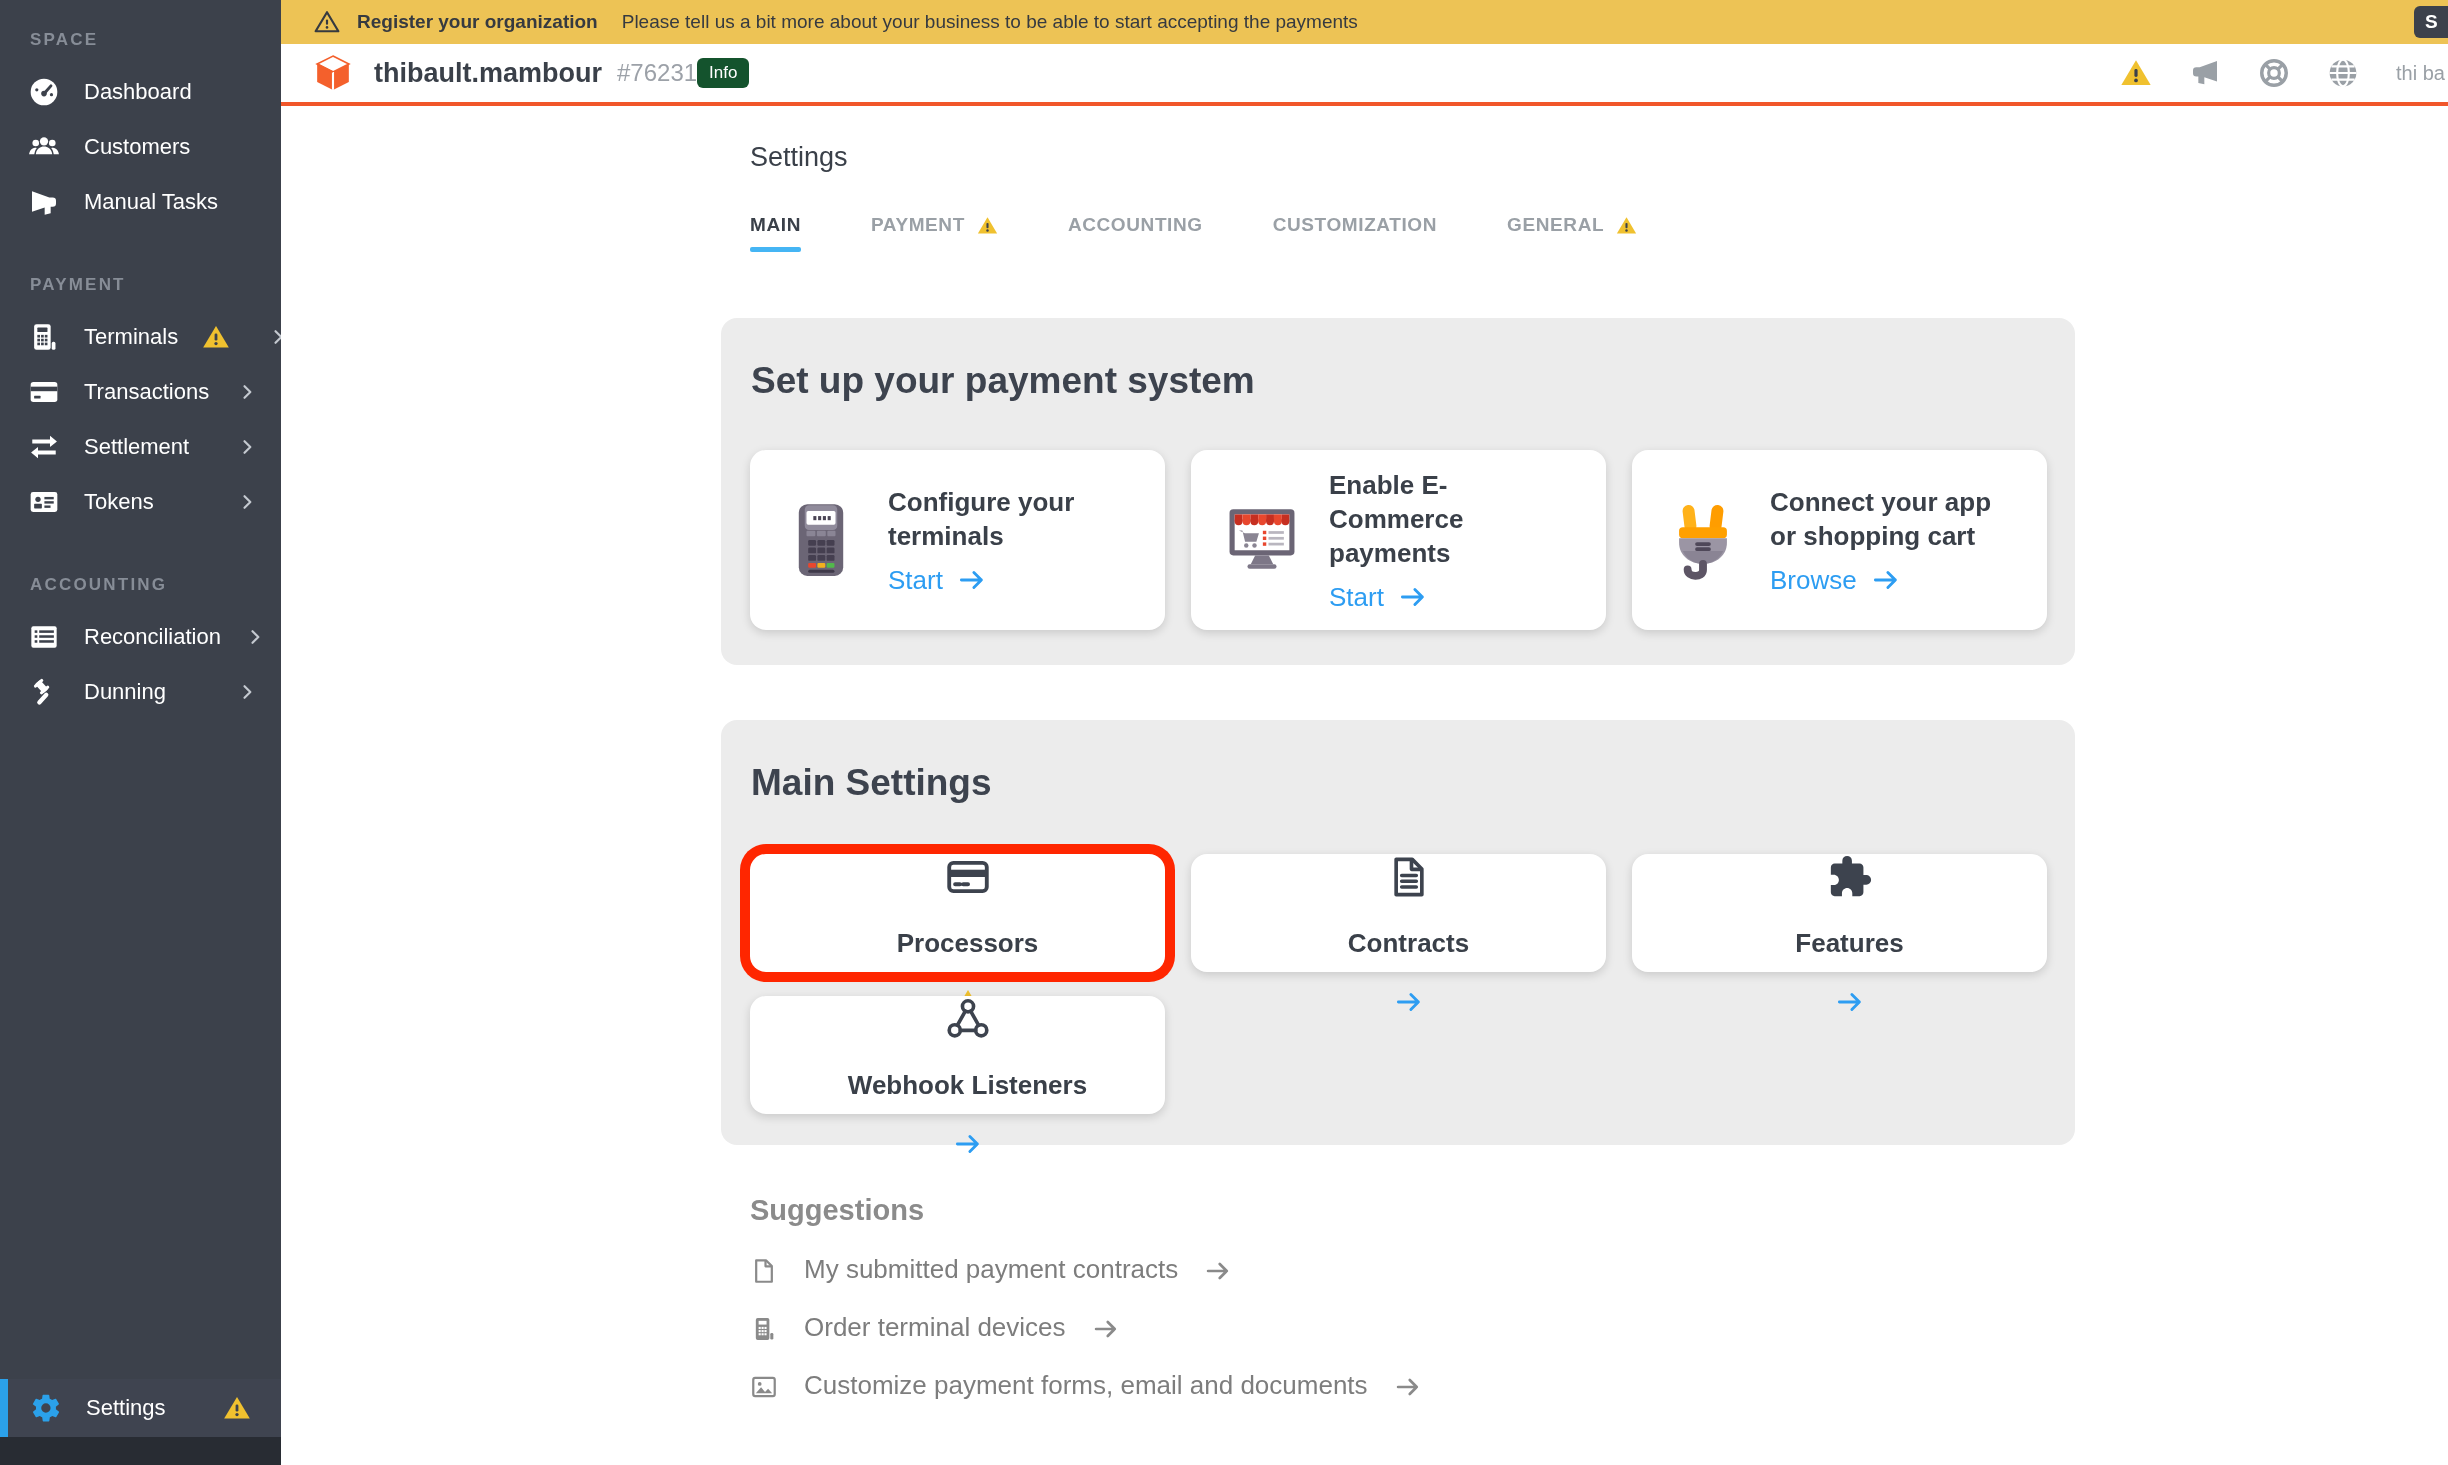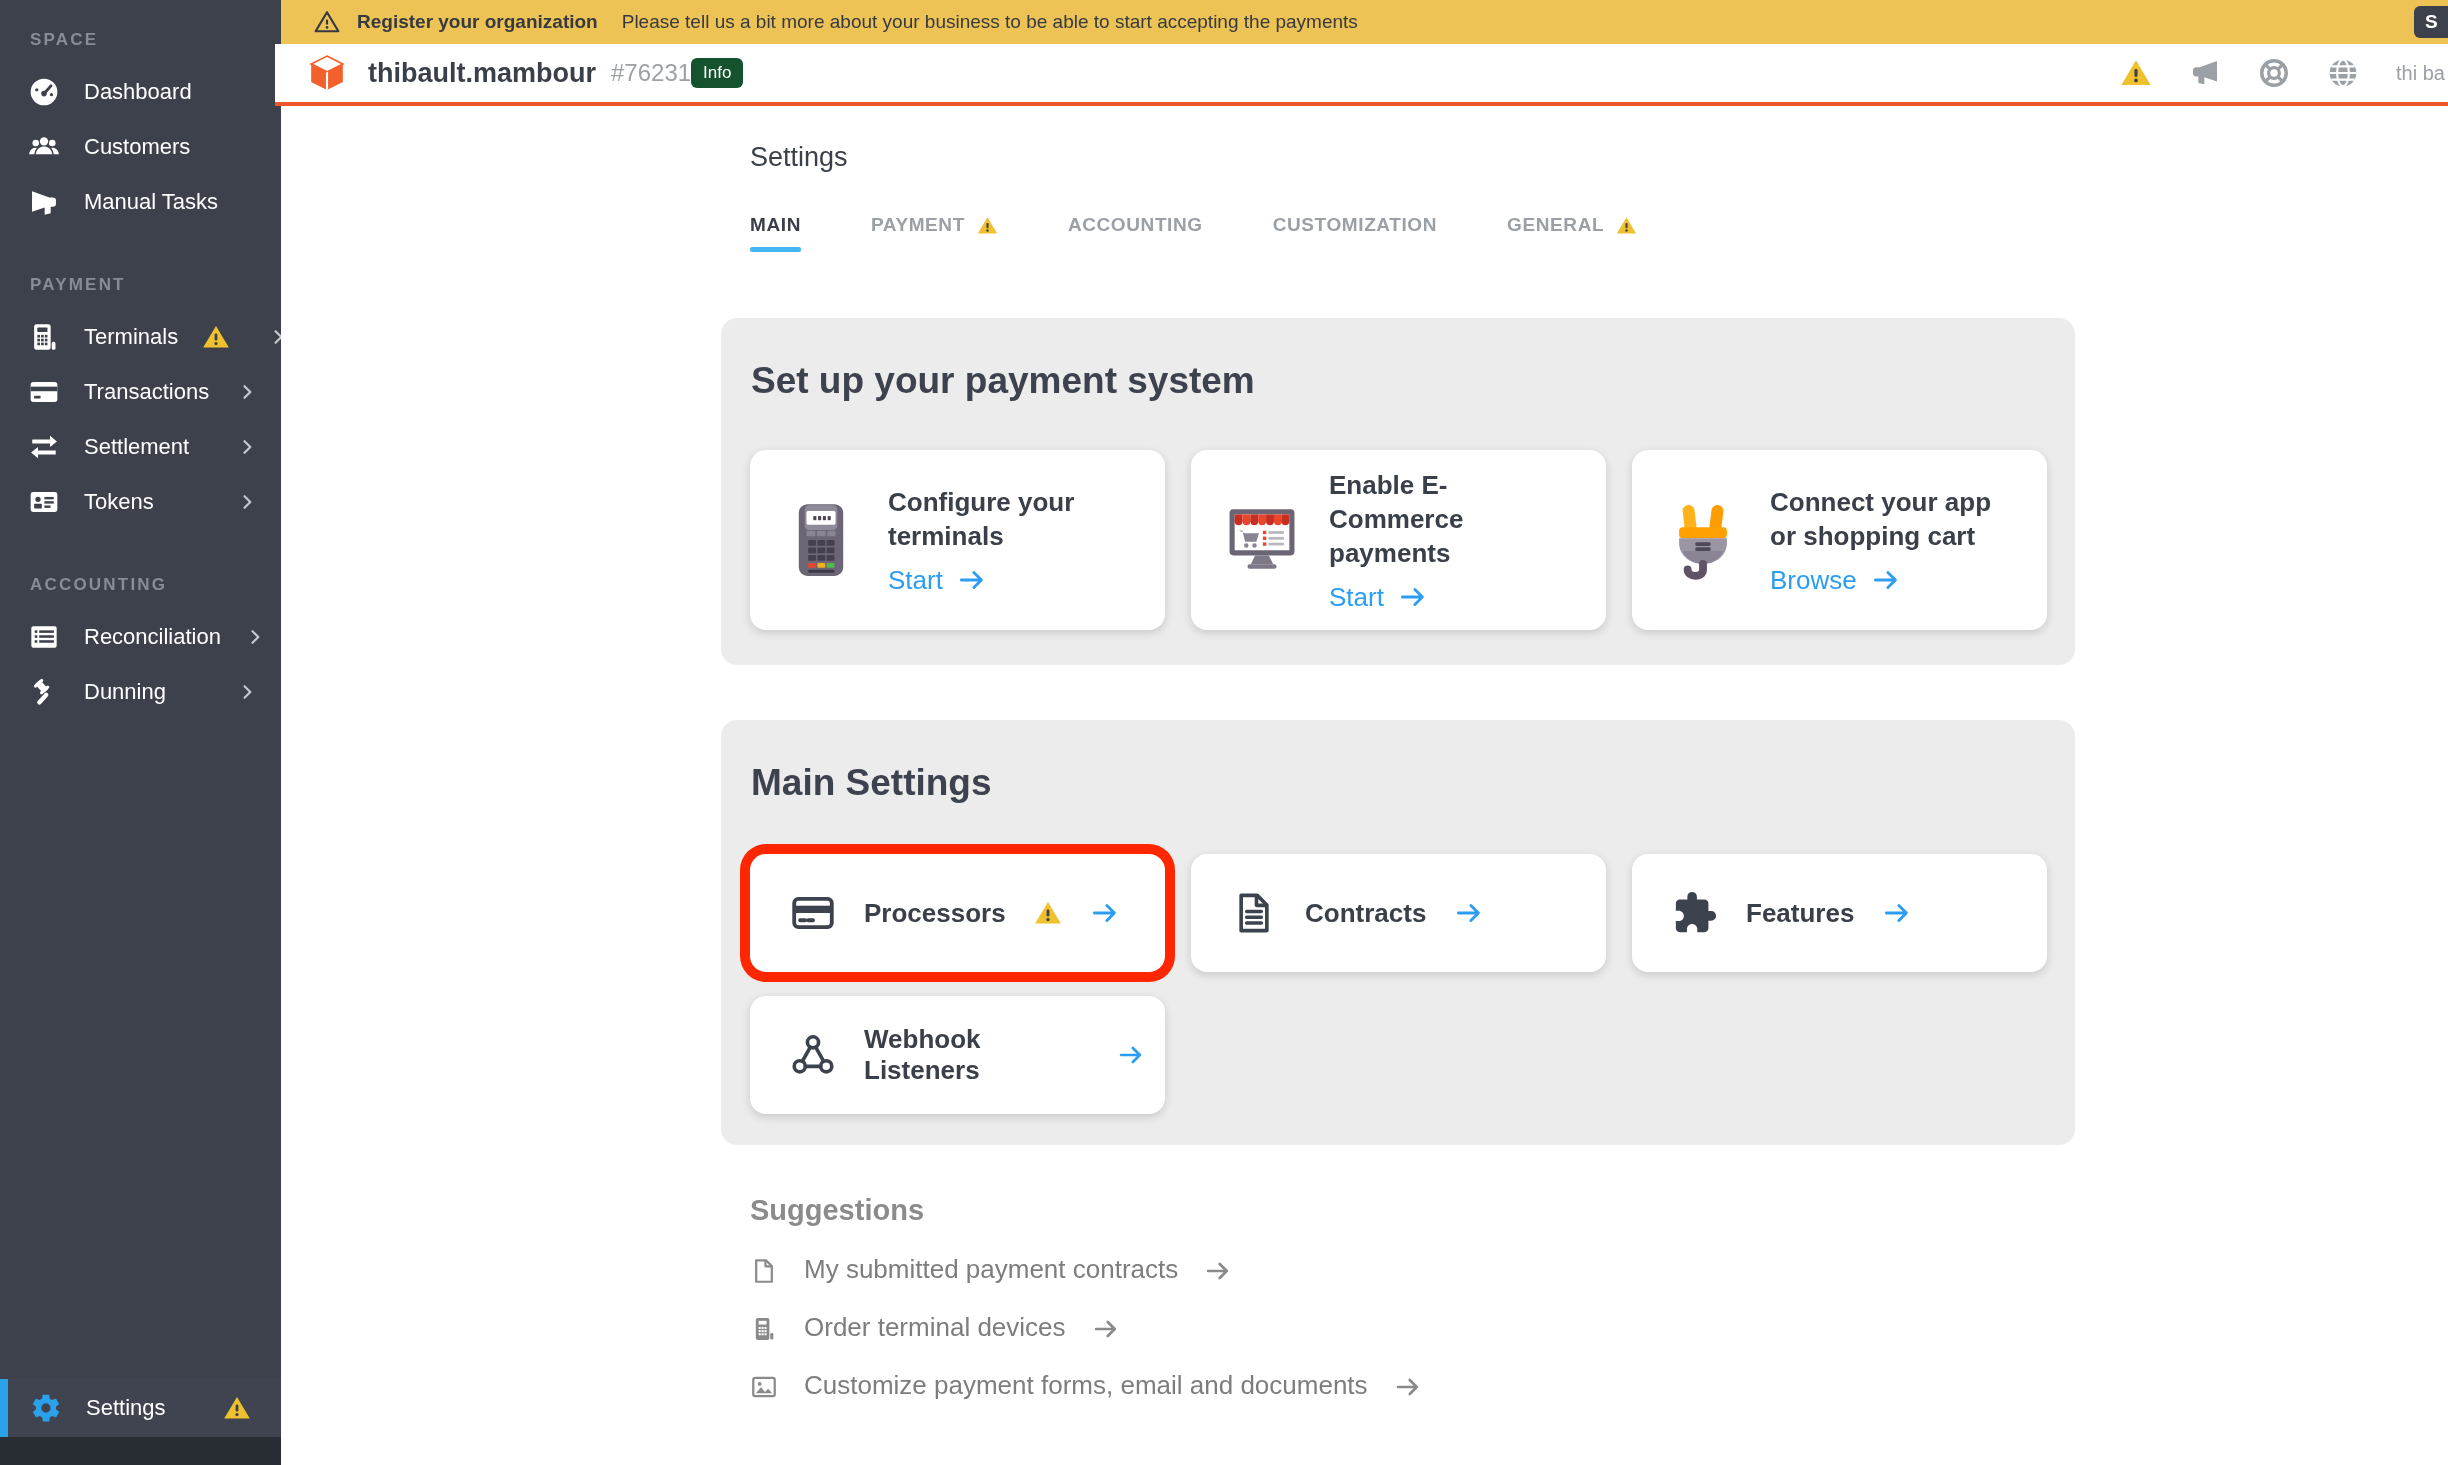--- a/index.html
+++ b/index.html
@@ -35,21 +35,21 @@
   .banner .icn{width:26px;height:26px;display:flex;margin-right:17px;}
   .banner .icn svg{width:100%;height:100%;}
   .banner b{font-weight:700;margin-right:24px;white-space:nowrap;}
   .banner .msg{white-space:nowrap;}
   .banner-btn{position:absolute;right:-16px;top:6px;width:50px;height:32px;background:#3c414b;
               color:#fff;border:none;border-radius:6px;font-size:19px;font-weight:700;
               display:flex;align-items:center;padding-left:11px;cursor:pointer;
               font-family:inherit;}
 
   
-  .topbar{position:absolute;left:275px;top:44px;right:0;height:62px;background:#fff;
+  .topbar{position:absolute;left:281px;top:44px;right:0;height:62px;background:#fff;
           border-bottom:4px solid #f1562a;display:flex;align-items:center;padding-left:33px;}
   .logo{width:38px;height:38px;display:flex;}
   .logo svg{width:100%;height:100%;}
   .merchant-name{margin-left:22px;font-size:27px;font-weight:700;color:#3a4049;}
   .merchant-id{margin-left:15px;font-size:24px;color:#9ca1a8;}
   .info-badge{background:#14532d;color:#fff;font-size:17px;border-radius:6px;
               padding:5px 12px;cursor:pointer;border:none;font-family:inherit;}
   .topbar-right{margin-left:auto;display:flex;align-items:center;gap:37px;}
   .tb-icon{width:32px;height:32px;display:flex;cursor:pointer;}
   .tb-icon svg{width:100%;height:100%;}
@@ -82,21 +82,21 @@
   .setup-link{margin-top:12px;font-size:26px;color:#2d9df2;display:flex;align-items:center;
               gap:14px;cursor:pointer;}
   .arrow{width:30px;height:30px;display:flex;}
   .arrow svg{width:100%;height:100%;}
 
   .settings-grid{display:grid;grid-template-columns:repeat(3,1fr);gap:24px 26px;
                  margin:50px 28px 0 29px;}
   .setting-card{background:#fff;border-radius:16px;height:118px;
                 box-shadow:0 3px 10px rgba(0,0,0,.15);display:flex;align-items:center;
                 padding:0 20px 0 40px;gap:28px;font-size:26px;font-weight:700;color:#3a4049;
-                cursor:pointer;}
+                cursor:pointer;flex-direction:column;}
   .setting-card .icn{width:46px;height:46px;color:#3d434e;display:flex;flex:none;}
   .setting-card .icn svg{width:100%;height:100%;}
   .setting-card .warn{width:28px;height:28px;display:flex;flex:none;}
   .setting-card .warn svg{width:100%;height:100%;}
   .setting-card .arrow{color:#2d9df2;}
   .setting-card.highlight{box-shadow:0 0 0 10px #ff2600,0 3px 10px rgba(0,0,0,.15);}
 
   .suggestions{position:absolute;left:469px;top:1078px;}
   .sugg-title{font-size:29px;font-weight:700;color:#8b8b8b;}
   .sugg-item{display:flex;align-items:flex-end;gap:26px;margin-top:27px;color:#7d7d7d;

